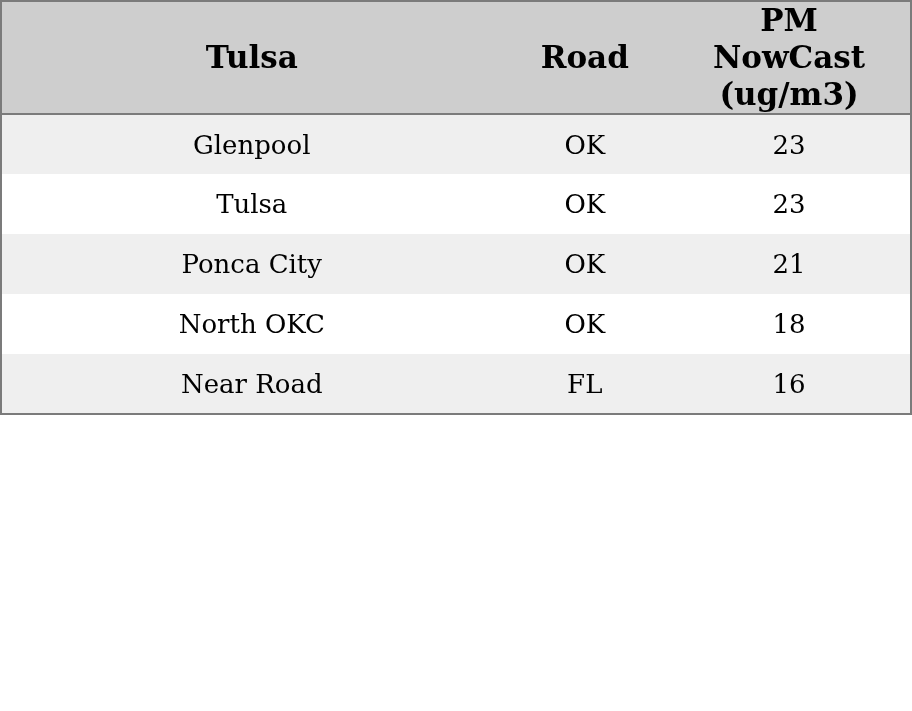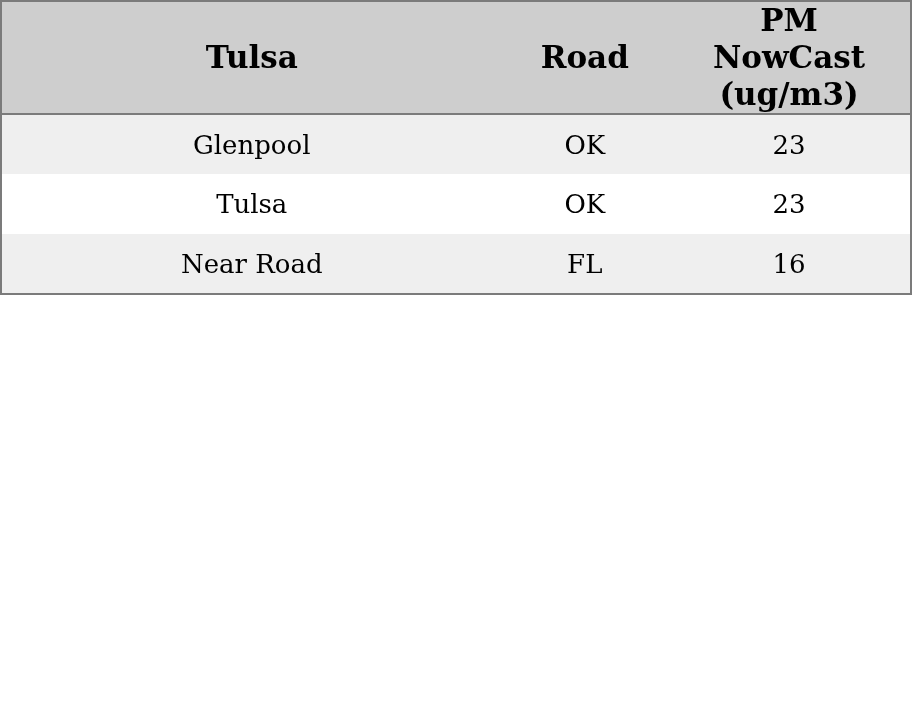--- a/index.html
+++ b/index.html
@@ -78,19 +78,29 @@
           <td>Glenpool</td>
           <td>OK</td>
           <td>23</td>
         </tr>
         <tr>
           <td>Tulsa</td>
           <td>OK</td>
           <td>23</td>
         </tr>
         <tr>
+          <td>Ponca City</td>
+          <td>OK</td>
+          <td>21</td>
+        </tr>
+        <tr>
+          <td>North OKC</td>
+          <td>OK</td>
+          <td>18</td>
+        </tr>
+        <tr>
           <td>Near Road</td>
           <td>FL</td>
           <td>16</td>
         </tr>
       </tbody>
   </table>
 </div>
 
 </body></html>

